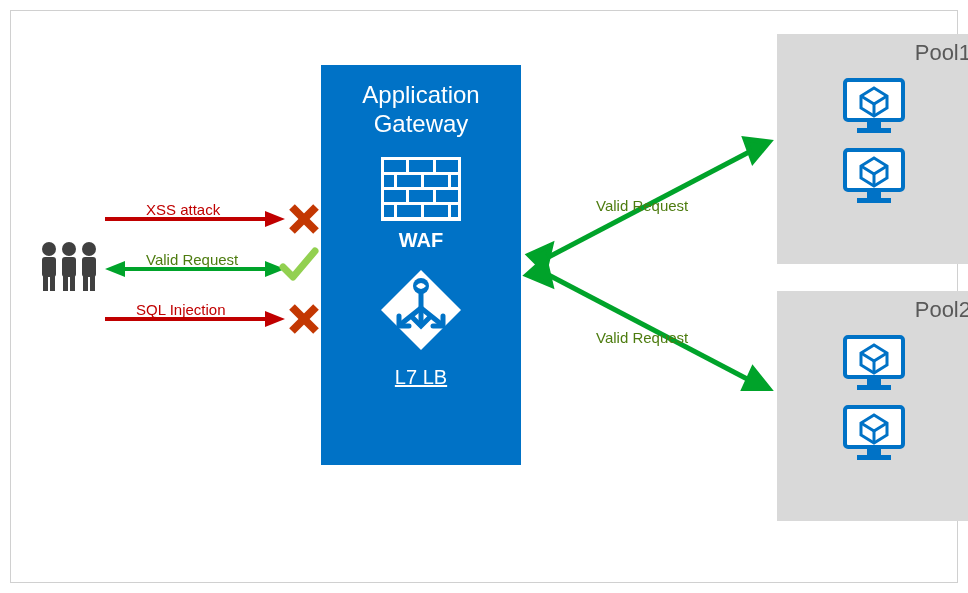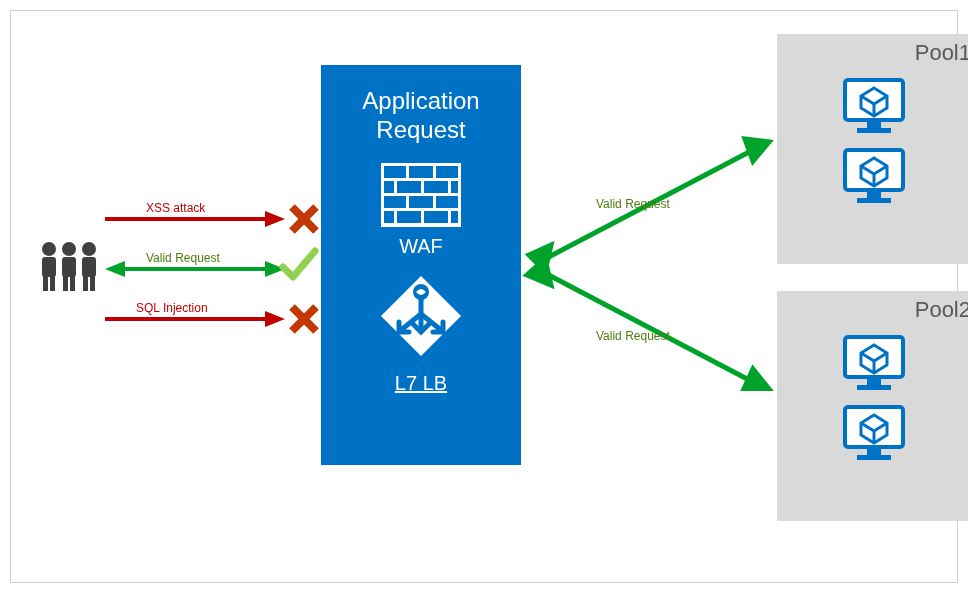--- a/index.html
+++ b/index.html
@@ -17,38 +17,38 @@
     border: 1px solid #d0d0d0;
   }
   .gateway-box {
     position: absolute;
     left: 310px; top: 54px;
     width: 200px; height: 400px;
     background: #0072C6;
     color: #fff;
     text-align: center;
   }
-  .gateway-title { font-size: 24px; font-weight: 400; margin-top: 22px; line-height: 1.2; }
-  .waf-label { font-size: 20px; margin-top: 8px; }
+  .gateway-title { font-size: 24px; font-weight: 400; margin-top: 16px; line-height: 1.2; }
+  .waf-label { font-size: 20px; margin-top: 8px; font-weight: bold; }
   .l7lb-label { font-size: 20px; margin-top: 12px; text-decoration: underline; }
   .firewall-icon { margin: 18px auto 0 auto; width: 80px; height: 64px; }
   .lb-icon { margin: 14px auto 0 auto; width: 88px; height: 88px; }
 
   .pool-box {
     position: absolute;
     width: 194px; height: 230px;
     background: #d9d9d9;
     text-align: right;
   }
   .pool-title { font-size: 22px; color: #595959; margin-top: 6px; }
   .monitor-row { margin-top: 10px; }
 
   .users-icon { position: absolute; left: 24px; top: 228px; }
 
-  .arrow-label { position: absolute; font-size: 12px; }
+  .arrow-label { position: absolute; font-size: 15px; }
   .red-text { color: #C00000; }
   .green-text { color: #4d7c0f; }
 
   svg { display: block; }
 </style>
 </head>
 <body>
 
 <div class="frame">
 
@@ -101,21 +101,21 @@
   <div class="arrow-label red-text" style="left:125px;top:290px">SQL Injection</div>
 
   <svg width="30" height="30" style="position:absolute;left:278px;top:293px">
     <line x1="3" y1="3" x2="27" y2="27" stroke="#C33702" stroke-width="8"></line>
     <line x1="27" y1="3" x2="3" y2="27" stroke="#C33702" stroke-width="8"></line>
   </svg>
 
   <div class="gateway-box">
     <div class="gateway-title">
       <span>Application</span><br>
-      <span>Request</span>
+      <span>Gateway</span>
     </div>
     <svg class="firewall-icon" viewBox="0 0 80 64">
       <rect x="0" y="0" width="80" height="64" fill="#fff"></rect>
       <g fill="#0072C6">
 
         <rect x="3" y="3" width="22" height="12"></rect>
           <rect x="28" y="3" width="24" height="12"></rect>
           <rect x="55" y="3" width="22" height="12"></rect>
 
         <rect x="3" y="18" width="10" height="12"></rect>

